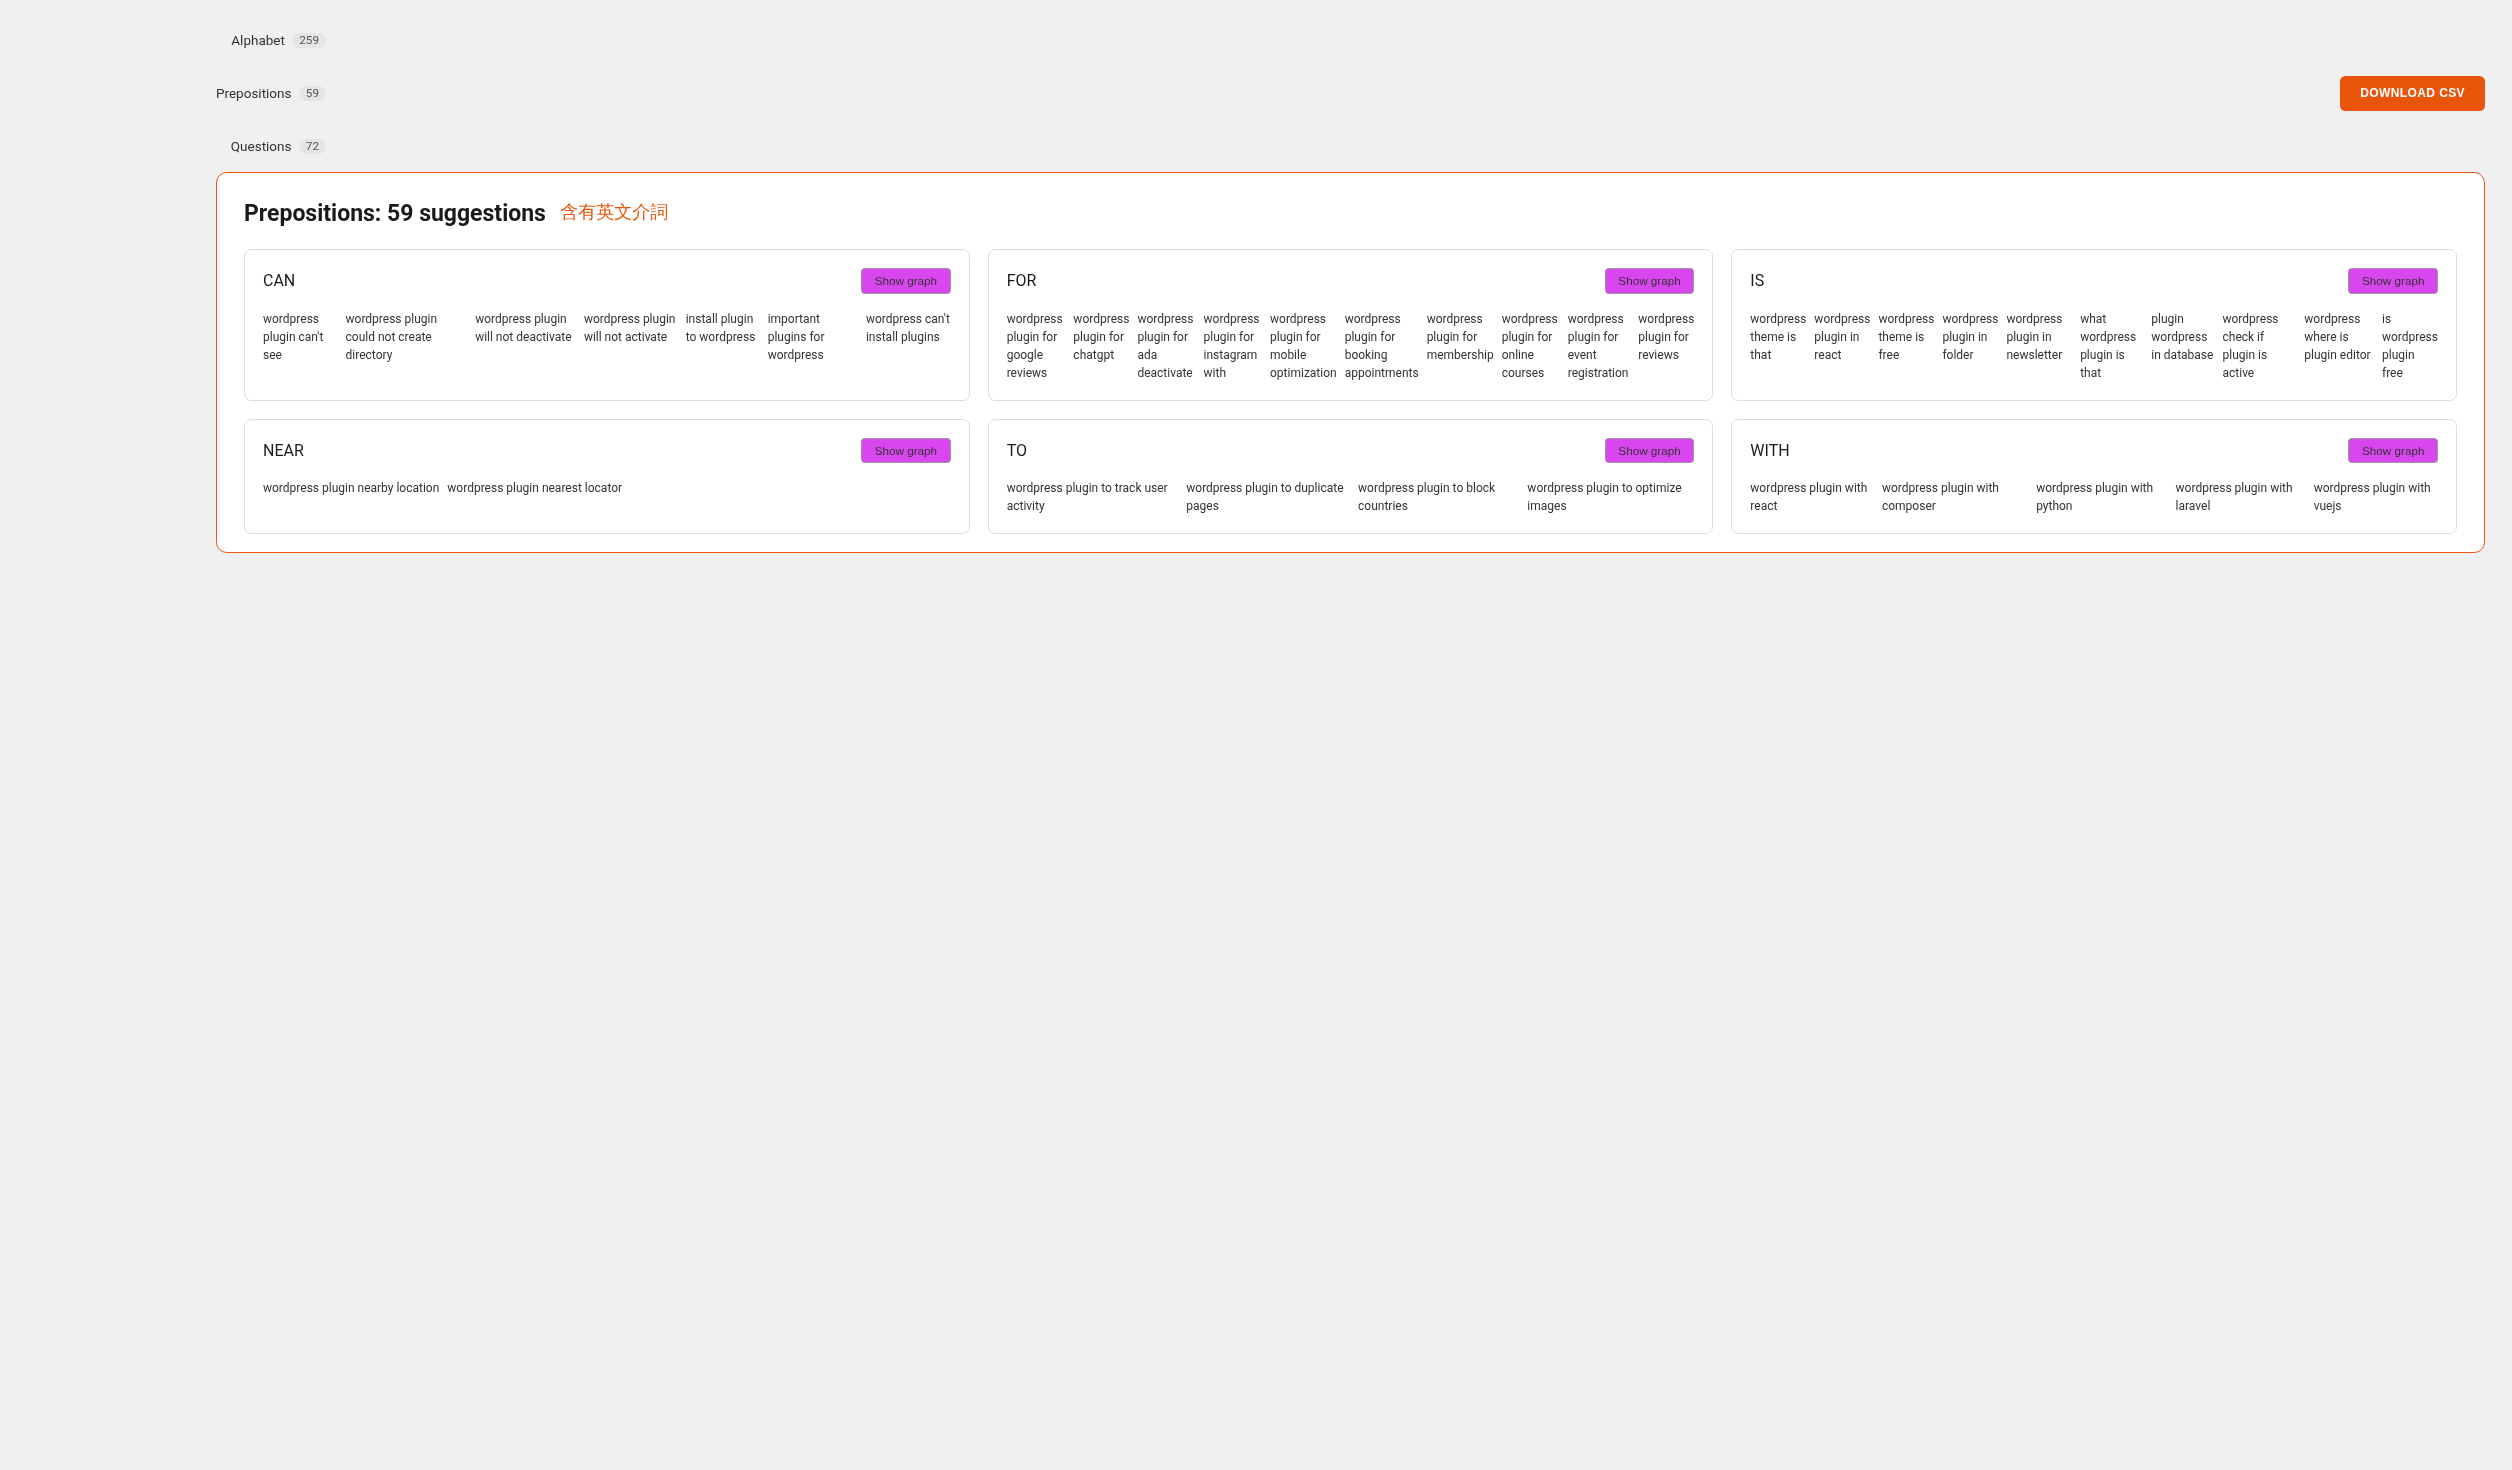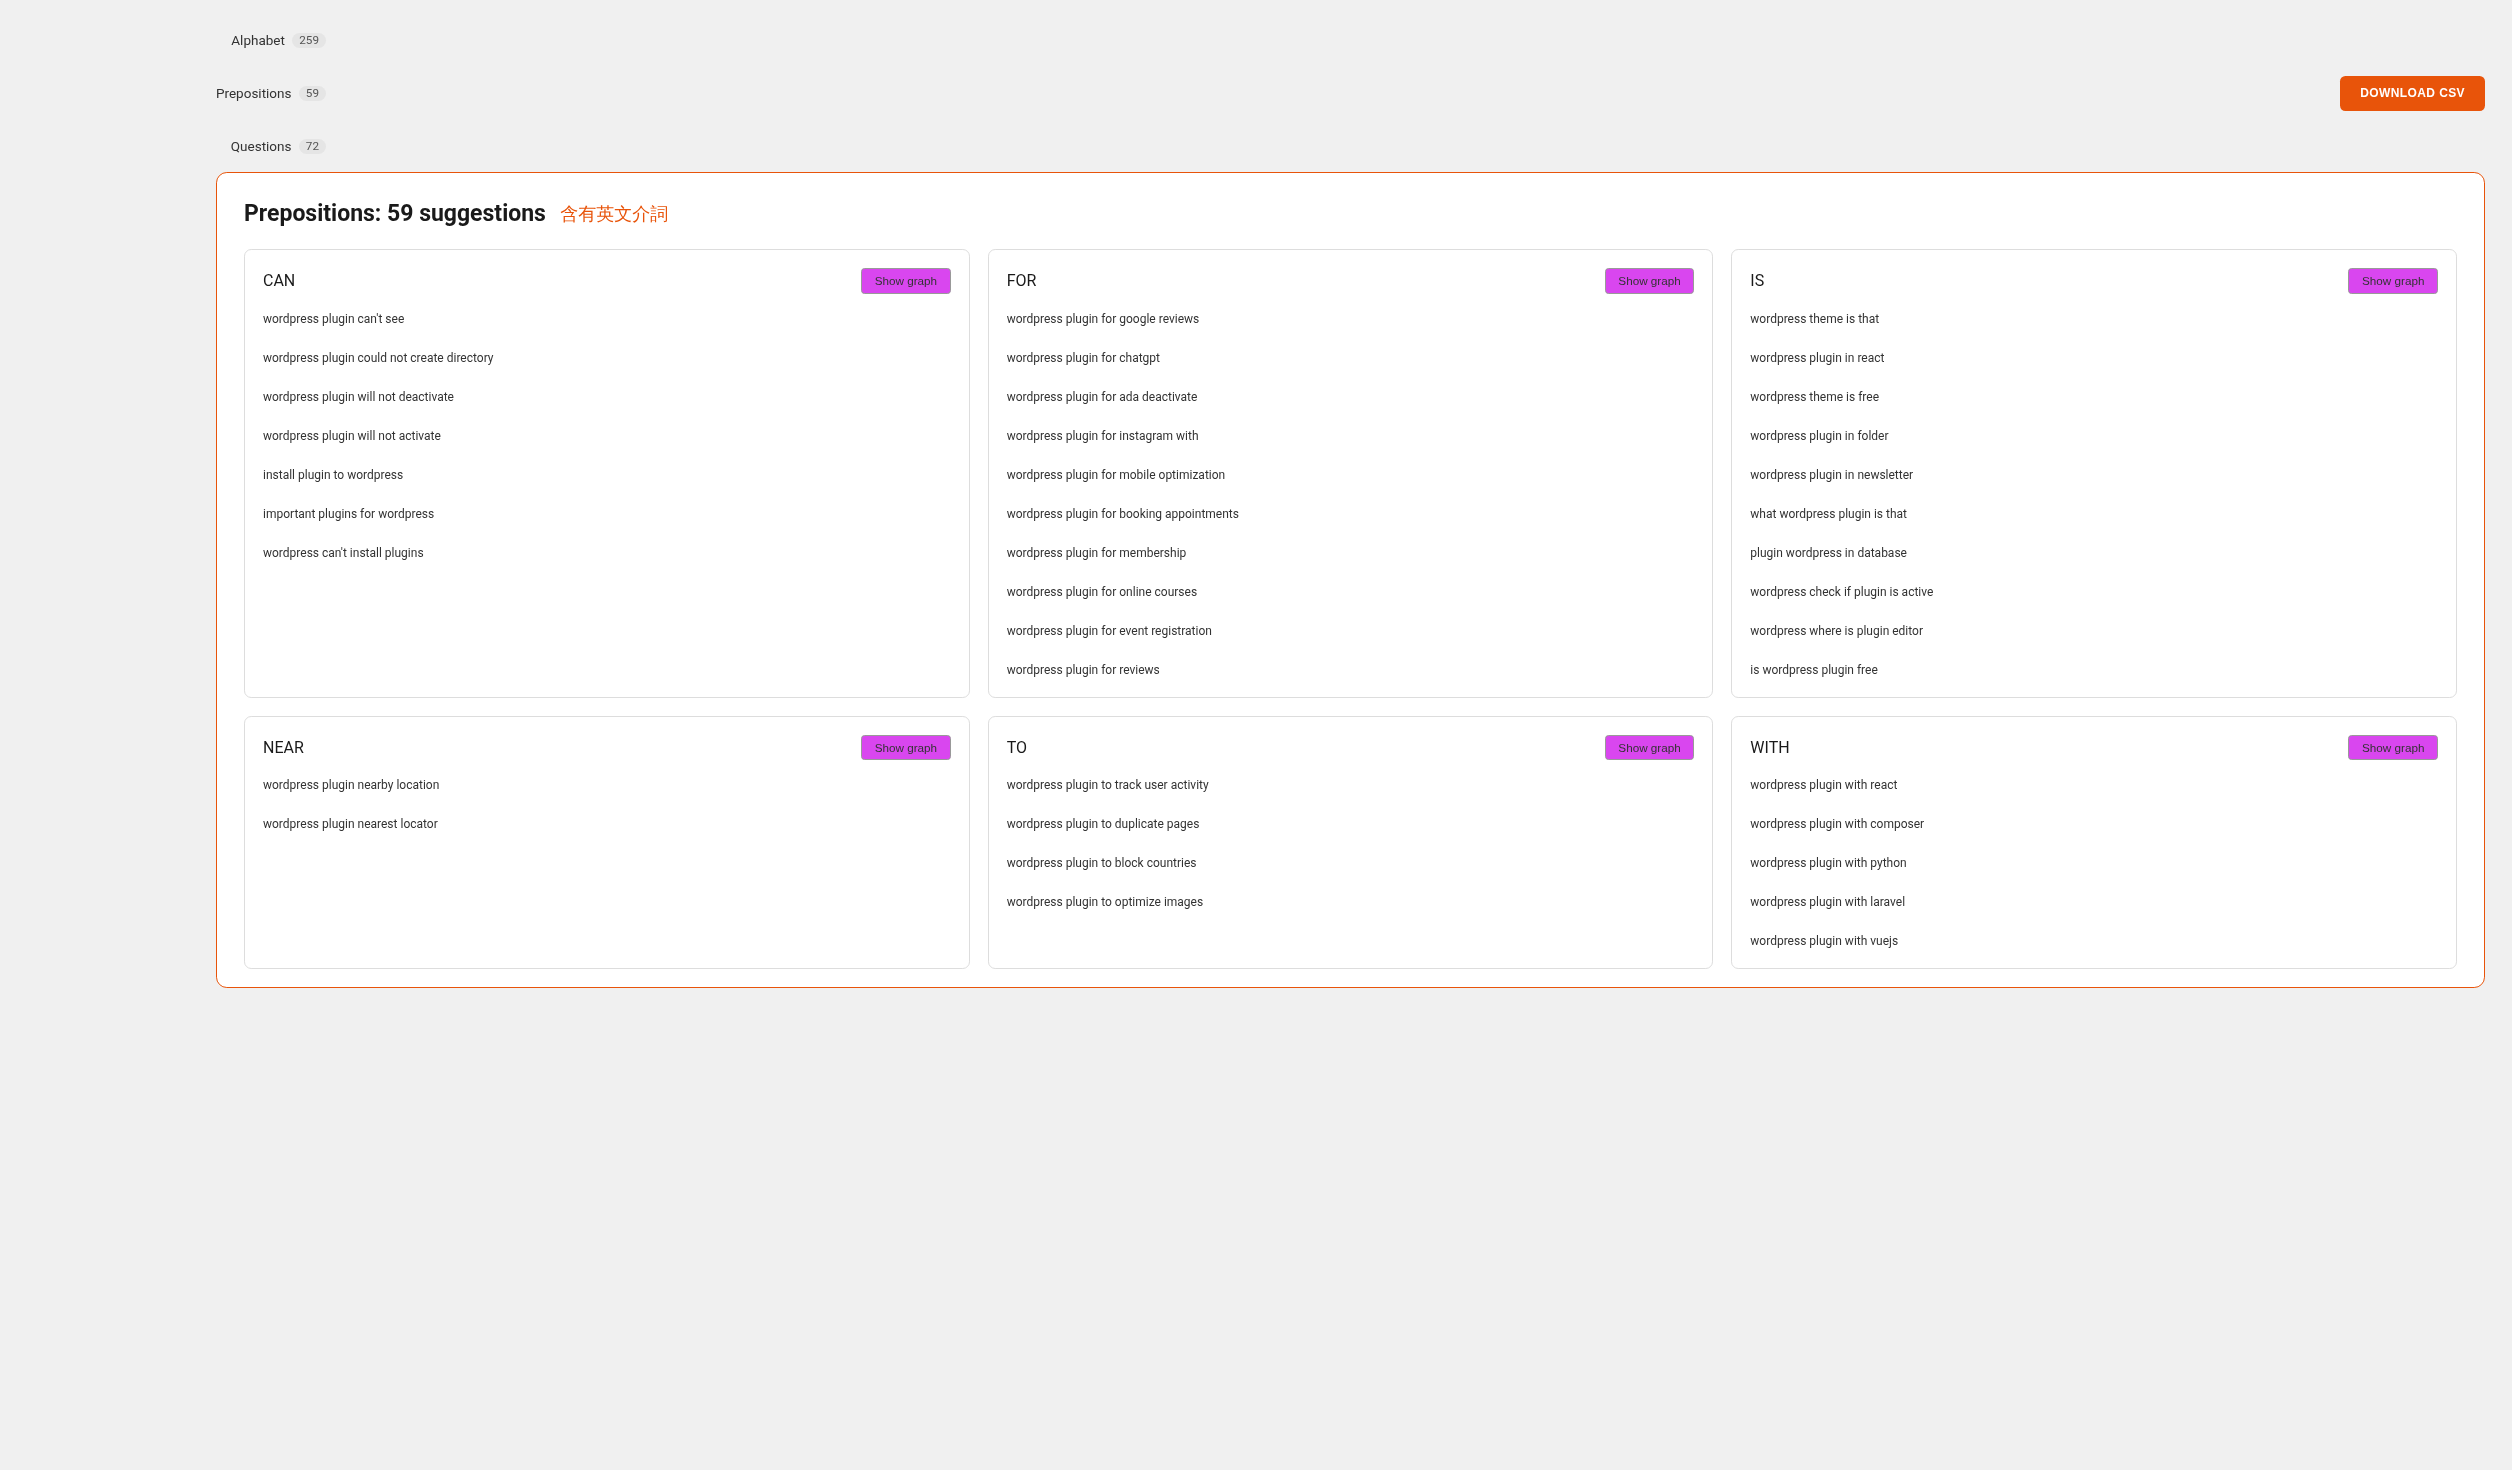--- a/index.html
+++ b/index.html
@@ -58,21 +58,21 @@
       text-transform: uppercase;
     }
     .section-container {
       border: 1.8px solid #e8540a;
       border-radius: 10.8px;
       background: white;
       padding: 27px 27px 18px 27px;
     }
     .section-header {
       display: flex;
-      align-items: center;
+      align-items: flex-start;
       gap: 14.4px;
       margin-bottom: 21.5px;
     }
     .section-title {
       font-size: 23px;
       font-weight: 700;
       color: #1a1a1a;
     }
     .section-subtitle {
       font-size: 18px;
@@ -106,22 +106,22 @@
       background: #d946ef;
       border-radius: 3.6px;
       padding: 5.4px 12.6px;
       font-size: 11.7px;
       color: #333;
       cursor: pointer;
     }
     .card-list {
       list-style: none;
       display: flex;
-      flex-direction: column;
-      gap: 21px;
+      flex-direction: row;
+      gap: 8px;
     }
     .card-list li {
       font-size: 12px;
       color: #333;
       line-height: 1.5;
     }
   </style>
 </head>
 <body>
 

